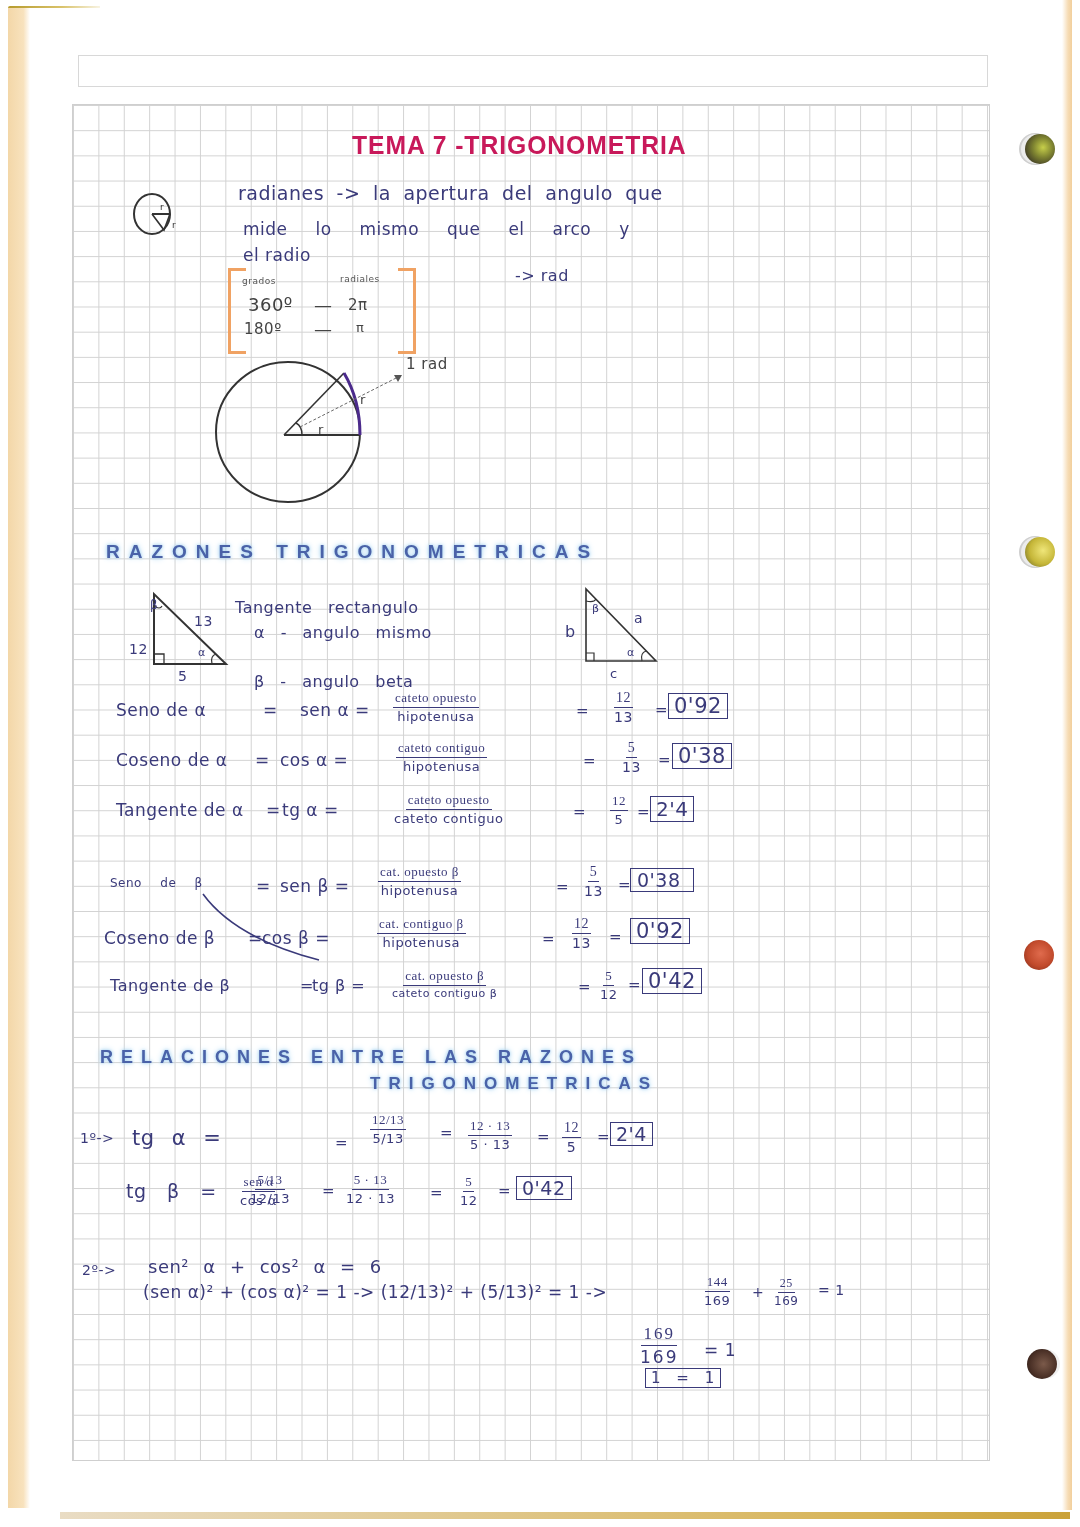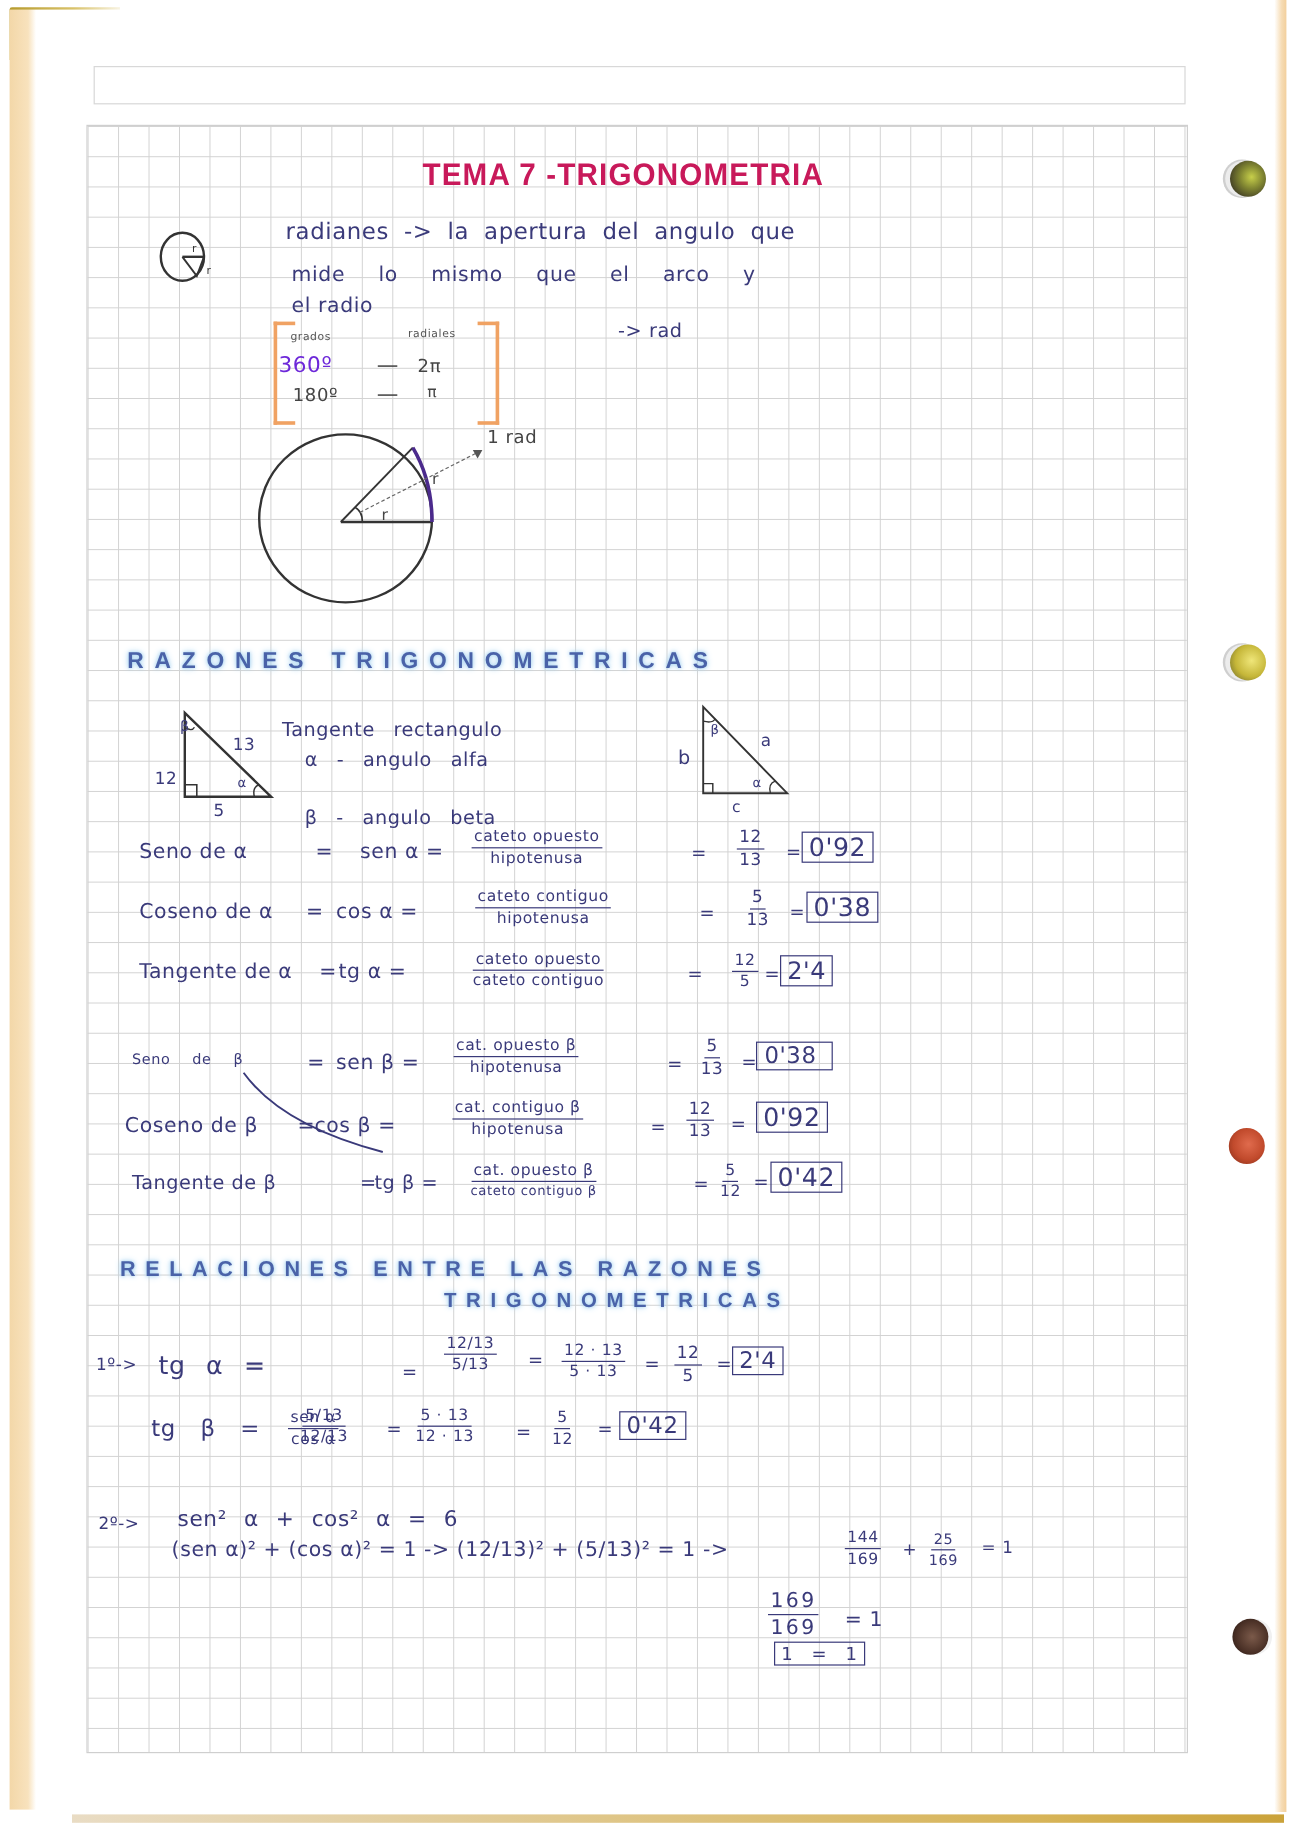--- a/index.html
+++ b/index.html
@@ -55,21 +55,21 @@
     position:absolute; left:352px; top:130px; font-size:26px; font-weight:bold;
     color:#c8195a; letter-spacing:1px; transform:scaleX(0.95); transform-origin:left;
     font-family:"Liberation Sans", sans-serif;
   }
   .section-title {
     position:absolute; font-family:"Liberation Sans", sans-serif;
     color:#4a62a8; font-size:19px; letter-spacing:9px; font-weight:bold;
     text-shadow:0 0 6px #aed7f2, 0 0 3px #9ccdef;
   }
   .frac { position:absolute; display:flex; flex-direction:column; align-items:center; }
-  .frac .num { padding:0 2px 1px; border-bottom:1.5px solid #3a3a7a; }
+  .frac .num { padding:0 2px 1px; border-bottom:1.5px solid #3a3a7a;font-family:Liberation Serif, serif; }
   .frac .den { padding-top:1px; }
   .bracket {
     display:inline-block; border:1.5px solid #3a3a7a; padding:0 5px; border-top-width:1.5px; border-bottom-width:1.5px;
     border-left-color:#3a3a7a; border-right-color:#3a3a7a;
   }
   .conv-bracket {
     position:absolute; left:228px; top:268px; width:182px; height:86px;
     border:3px solid #f0a263; border-top:none; border-bottom:none;
   }
   .conv-bracket::before, .conv-bracket::after {
@@ -117,21 +117,21 @@
 <div class="hw" style="left:515px;top:266px;font-size:16px">-&gt; rad</div>
 
 <div class="conv-bracket">
   <span class="tl"></span>
     <span class="bl"></span>
     <span class="tr"></span>
     <span class="br"></span>
 </div>
 <div class="hw" style="left:242px;top:276px;font-size:9px;color:#555">grados</div>
 <div class="hw" style="left:340px;top:274px;font-size:9px;color:#555">radiales</div>
-<div class="hw" style="left:232px;top:294px;font-size:18px;color:#6d28d9">360º</div>
+<div class="hw" style="left:248px;top:294px;font-size:18px;color:#404040">360º</div>
 <div class="hw" style="left:314px;top:294px;font-size:18px;color:#444">—</div>
 <div class="hw" style="left:348px;top:296px;font-size:15px;color:#444">2π</div>
 <div class="hw" style="left:244px;top:320px;font-size:15px;color:#444">180º</div>
 <div class="hw" style="left:314px;top:318px;font-size:18px;color:#444">—</div>
 <div class="hw" style="left:356px;top:320px;font-size:13px;color:#444">π</div>
 
 <svg class="draw" style="left:210px;top:350px" width="270" height="160">
   <ellipse cx="78" cy="82" rx="72" ry="70" fill="none" stroke="#333" stroke-width="2"></ellipse>
   <line x1="74" y1="85" x2="150" y2="85" stroke="#333" stroke-width="2"></line>
   <line x1="74" y1="85" x2="134" y2="23" stroke="#333" stroke-width="1.6"></line>
@@ -152,21 +152,21 @@
   <path d="M24 18 Q30 22 32 18" fill="none" stroke="#333" stroke-width="1.2"></path>
   <path d="M82 76 Q80 68 86 66" fill="none" stroke="#333" stroke-width="1.2"></path>
 </svg>
 <div class="hw" style="left:150px;top:598px;font-size:12px">β</div>
 <div class="hw" style="left:194px;top:613px;font-size:14px">13</div>
 <div class="hw" style="left:129px;top:641px;font-size:14px">12</div>
 <div class="hw" style="left:178px;top:668px;font-size:14px">5</div>
 <div class="hw" style="left:198px;top:646px;font-size:11px">α</div>
 
 <div class="hw" style="left:235px;top:598px;font-size:16px;word-spacing:10px">Tangente rectangulo</div>
-<div class="hw" style="left:254px;top:623px;font-size:16px;word-spacing:10px">α - angulo alfa</div>
+<div class="hw" style="left:254px;top:623px;font-size:16px;word-spacing:10px">α - angulo mismo</div>
 <div class="hw" style="left:254px;top:672px;font-size:16px;word-spacing:10px">β - angulo beta</div>
 
 <svg class="draw" style="left:570px;top:585px" width="100" height="90">
   <path d="M16 4 L16 76 L86 76 Z" fill="none" stroke="#333" stroke-width="1.6"></path>
   <path d="M16 68 L24 68 L24 76" fill="none" stroke="#333" stroke-width="1.2"></path>
   <path d="M16 16 Q24 18 26 14" fill="none" stroke="#333" stroke-width="1.1"></path>
   <path d="M72 76 Q70 68 76 66" fill="none" stroke="#333" stroke-width="1.1"></path>
 </svg>
 <div class="hw" style="left:592px;top:602px;font-size:11px">β</div>
 <div class="hw" style="left:634px;top:610px;font-size:14px">a</div>

